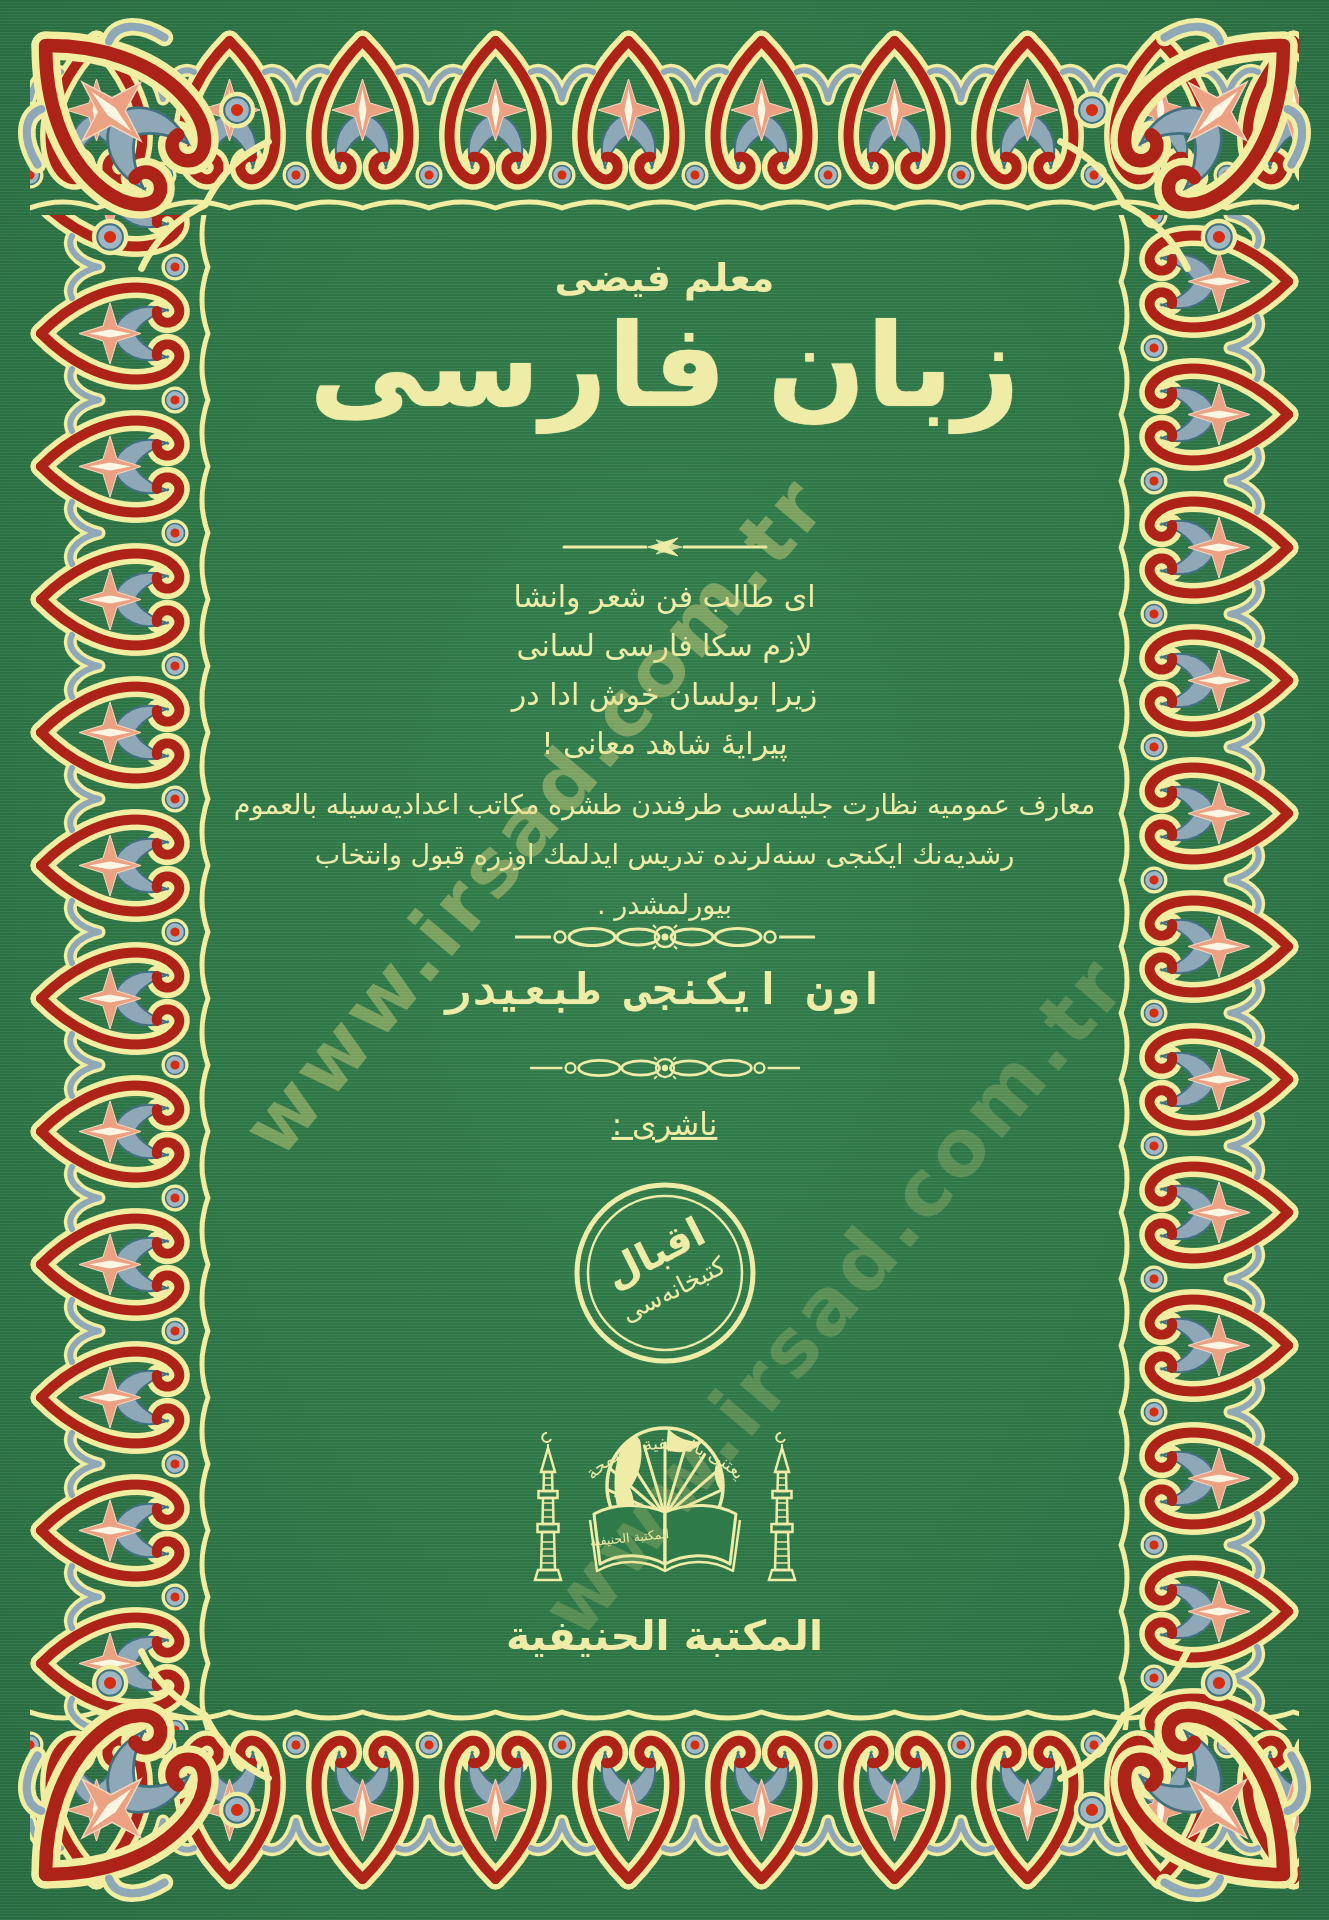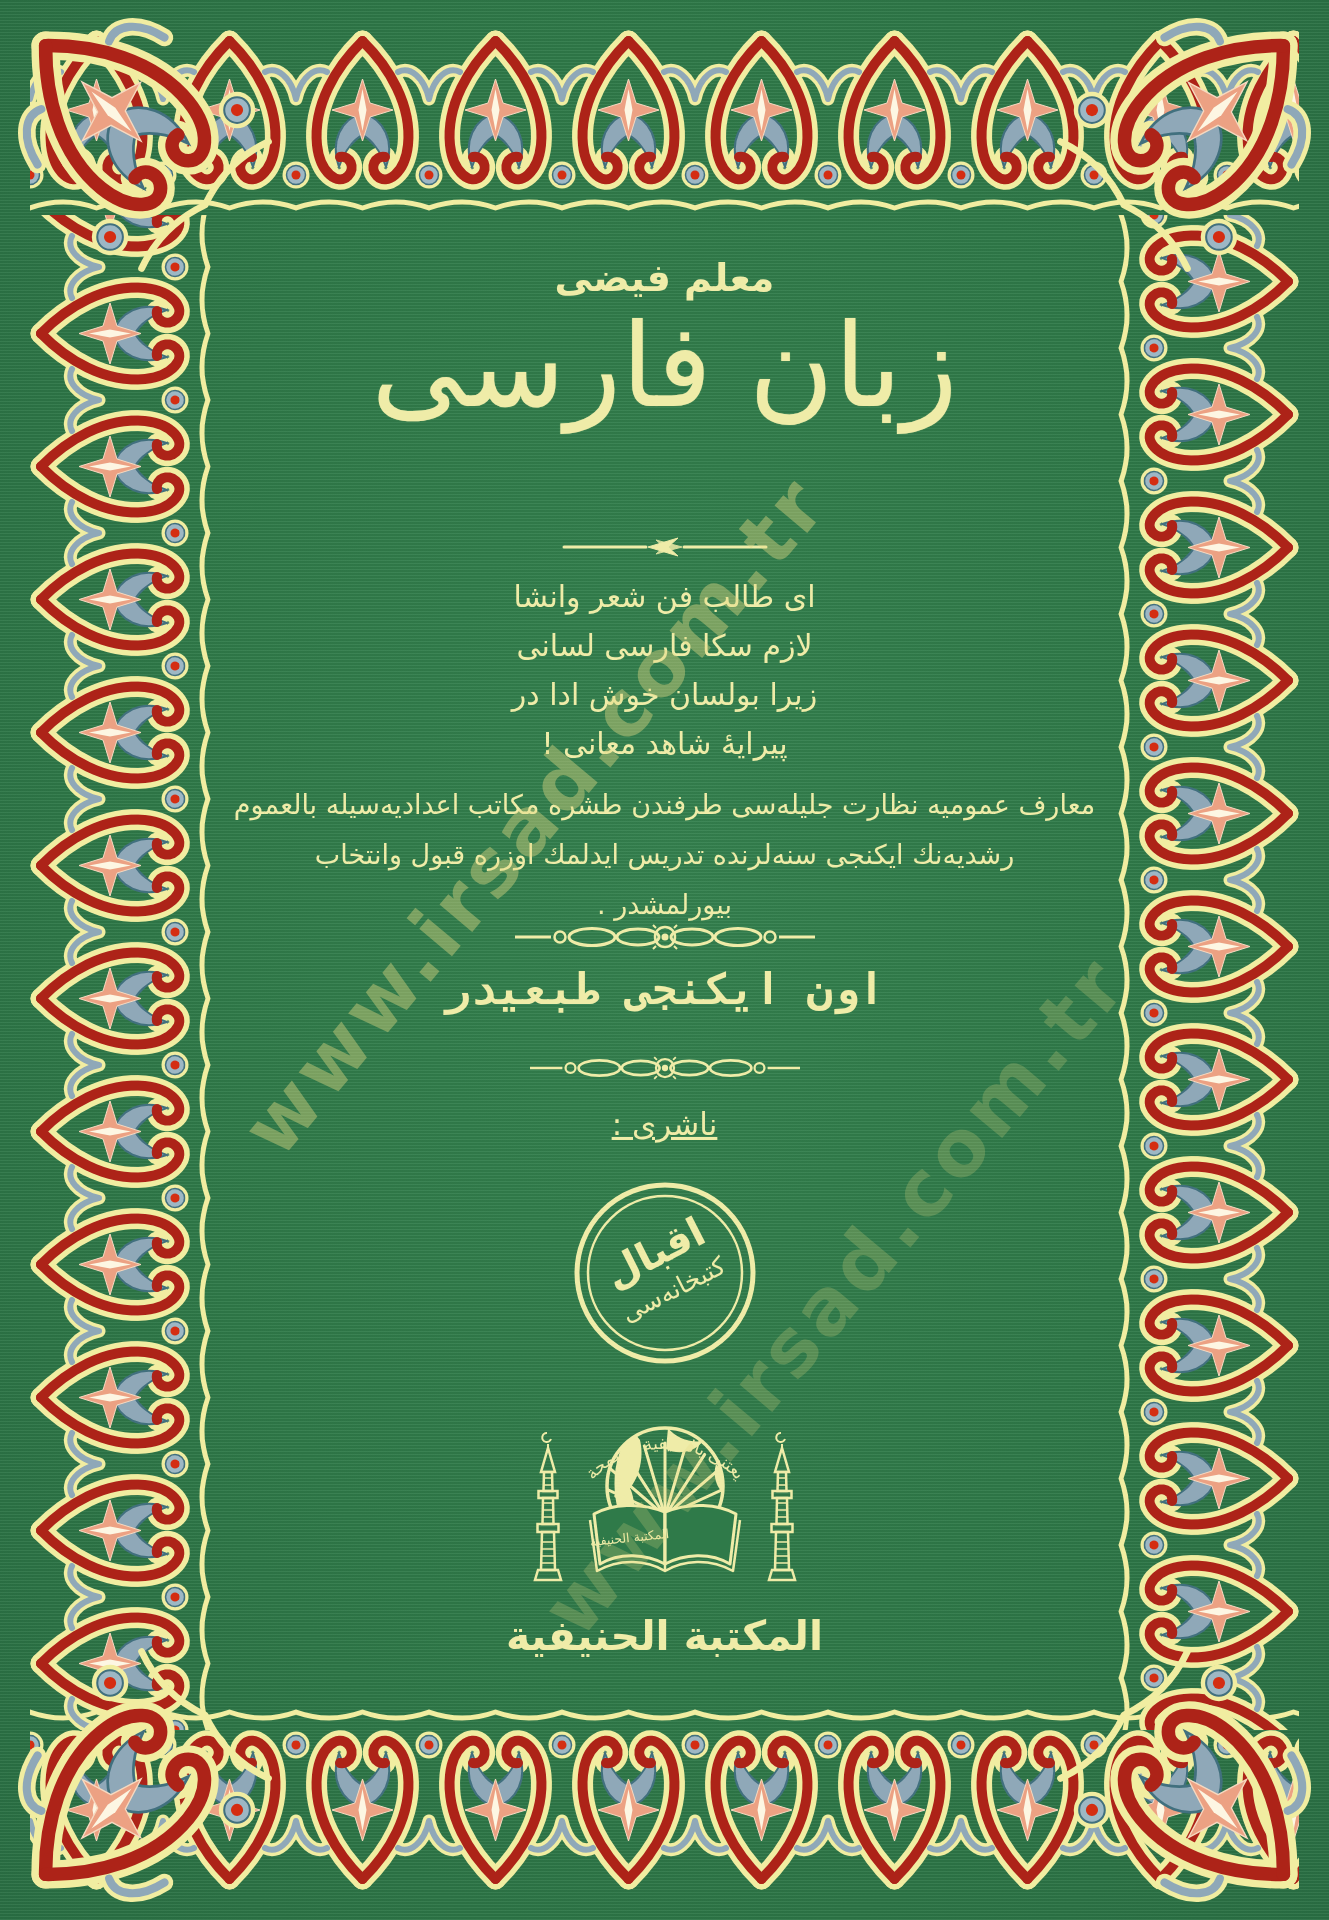--- a/index.html
+++ b/index.html
@@ -7,21 +7,21 @@
        font-family:"DejaVu Sans",sans-serif;}
   .cover{position:relative;width:1329px;height:1920px;overflow:hidden;
     background:
       repeating-linear-gradient(0deg, rgba(255,255,255,.05) 0 1px, rgba(0,0,0,.05) 1px 3px),
       radial-gradient(ellipse at 50% 45%, #35824f 0%, #2f7a49 55%, #2a7044 100%);
     background-color:#2f7a49;}
   .border-svg{position:absolute;left:0;top:0;z-index:1;}
   .content-block{position:absolute;left:50%;transform:translateX(-50%);
     z-index:2;color:#efeca8;direction:rtl;text-align:center;white-space:nowrap;}
   .author{top:256px;font-size:38px;font-weight:bold;letter-spacing:1px;}
-  .title{top:288px;font-size:116px;font-weight:normal;line-height:1.35;
+  .title{top:288px;font-size:116px;font-weight:bold;line-height:1.35;
     text-shadow:0 0 1px rgba(240,236,170,.6);}
   .divider{position:absolute;left:50%;transform:translateX(-50%);z-index:2;}
   .divider-title{top:534px;}
   .poem{top:572px;font-size:30px;line-height:49px;}
   .notice{top:780px;font-size:27px;line-height:50px;width:960px;white-space:normal;}
   .divider-chain-1{top:924px;}
   .edition{top:964px;font-size:43px;font-weight:bold;font-family:Liberation Mono, monospace;}
   .divider-chain-2{top:1056px;}
   .publisher-label{top:1106px;font-size:31px;text-decoration:underline;}
   .seal-svg{position:absolute;left:50%;transform:translateX(-50%);top:1180px;z-index:2;}

